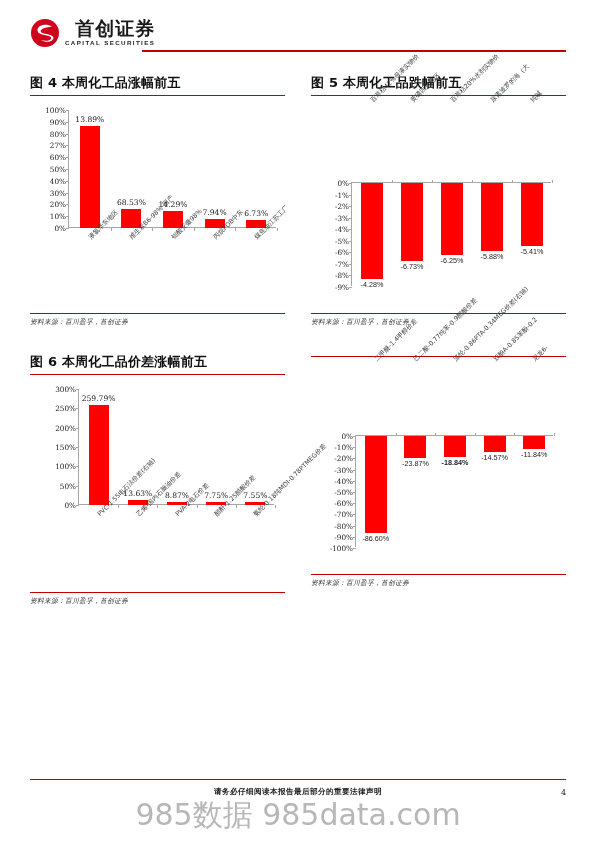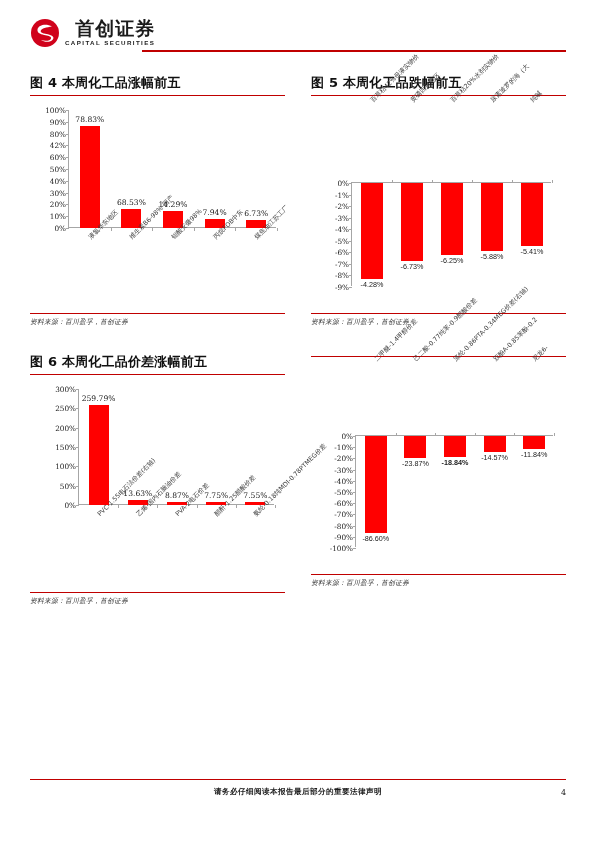--- a/index.html
+++ b/index.html
@@ -178,38 +178,38 @@
       <div class="fig-title">图 4 本周化工品涨幅前五</div>
       <div class="fig-rule"></div>
       <div class="chart up">
         <div class="plot" id="p4" style="left:38px; top:14px; width:208px; height:118px;">
             <div class="ylab" style="top: 0px;">100%</div>
             <div class="tick" style="top: 0px;"></div>
             <div class="ylab" style="top: 11.8px;">90%</div>
             <div class="tick" style="top: 11.8px;"></div>
             <div class="ylab" style="top: 23.6px;">80%</div>
             <div class="tick" style="top: 23.6px;"></div>
-            <div class="ylab" style="top: 35.4px;">42%</div>
+            <div class="ylab" style="top: 35.4px;">27%</div>
             <div class="tick" style="top: 35.4px;"></div>
             <div class="ylab" style="top: 47.2px;">60%</div>
             <div class="tick" style="top: 47.2px;"></div>
             <div class="ylab" style="top: 59px;">50%</div>
             <div class="tick" style="top: 59px;"></div>
             <div class="ylab" style="top: 70.8px;">40%</div>
             <div class="tick" style="top: 70.8px;"></div>
             <div class="ylab" style="top: 82.6px;">30%</div>
             <div class="tick" style="top: 82.6px;"></div>
             <div class="ylab" style="top: 94.4px;">20%</div>
             <div class="tick" style="top: 94.4px;"></div>
             <div class="ylab" style="top: 106.2px;">10%</div>
             <div class="tick" style="top: 106.2px;"></div>
             <div class="ylab" style="top: 118px;">0%</div>
             <div class="tick" style="top: 118px;"></div>
             <div class="bar" style="left: 10.8px; width: 20px; height: 101.692px; top: 16.3076px;"></div>
-            <div class="vlab" style="left: 20.8px; top: 5.3076px;">78.83%</div>
+            <div class="vlab" style="left: 20.8px; top: 5.3076px;">13.89%</div>
             <div class="xtickmark" style="left: 41.6px; top: 118px;"></div>
             <div class="cat" style="left: 20.8px; top: 124px; transform-origin: 0px 50%; transform: rotate(-45deg);">液氯华东地区</div>
             <div class="bar" style="left: 52.4px; width: 20px; height: 19.2104px; top: 98.7896px;"></div>
             <div class="vlab" style="left: 62.4px; top: 87.7896px;">68.53%</div>
             <div class="xtickmark" style="left: 83.2px; top: 118px;"></div>
             <div class="cat" style="left: 62.4px; top: 124px; transform-origin: 0px 50%; transform: rotate(-45deg);">维生素B6-98%-国产</div>
             <div class="bar" style="left: 94px; width: 20px; height: 16.8622px; top: 101.138px;"></div>
             <div class="vlab" style="left: 104px; top: 90.1378px;">14.29%</div>
             <div class="xtickmark" style="left: 124.8px; top: 118px;"></div>
             <div class="cat" style="left: 104px; top: 124px; transform-origin: 0px 50%; transform: rotate(-45deg);">钼酸安徽98%</div>
@@ -376,13 +376,14 @@
     </div>
 
   </div>
 
   <div class="footer-rule"></div>
   <div class="footer">
     <span class="footer-text">请务必仔细阅读本报告最后部分的重要法律声明</span>
     <span class="footer-page">4</span>
   </div>
 
+  <div class="watermark">985数据 985data.com</div>
 </div>
 
 </body></html>

